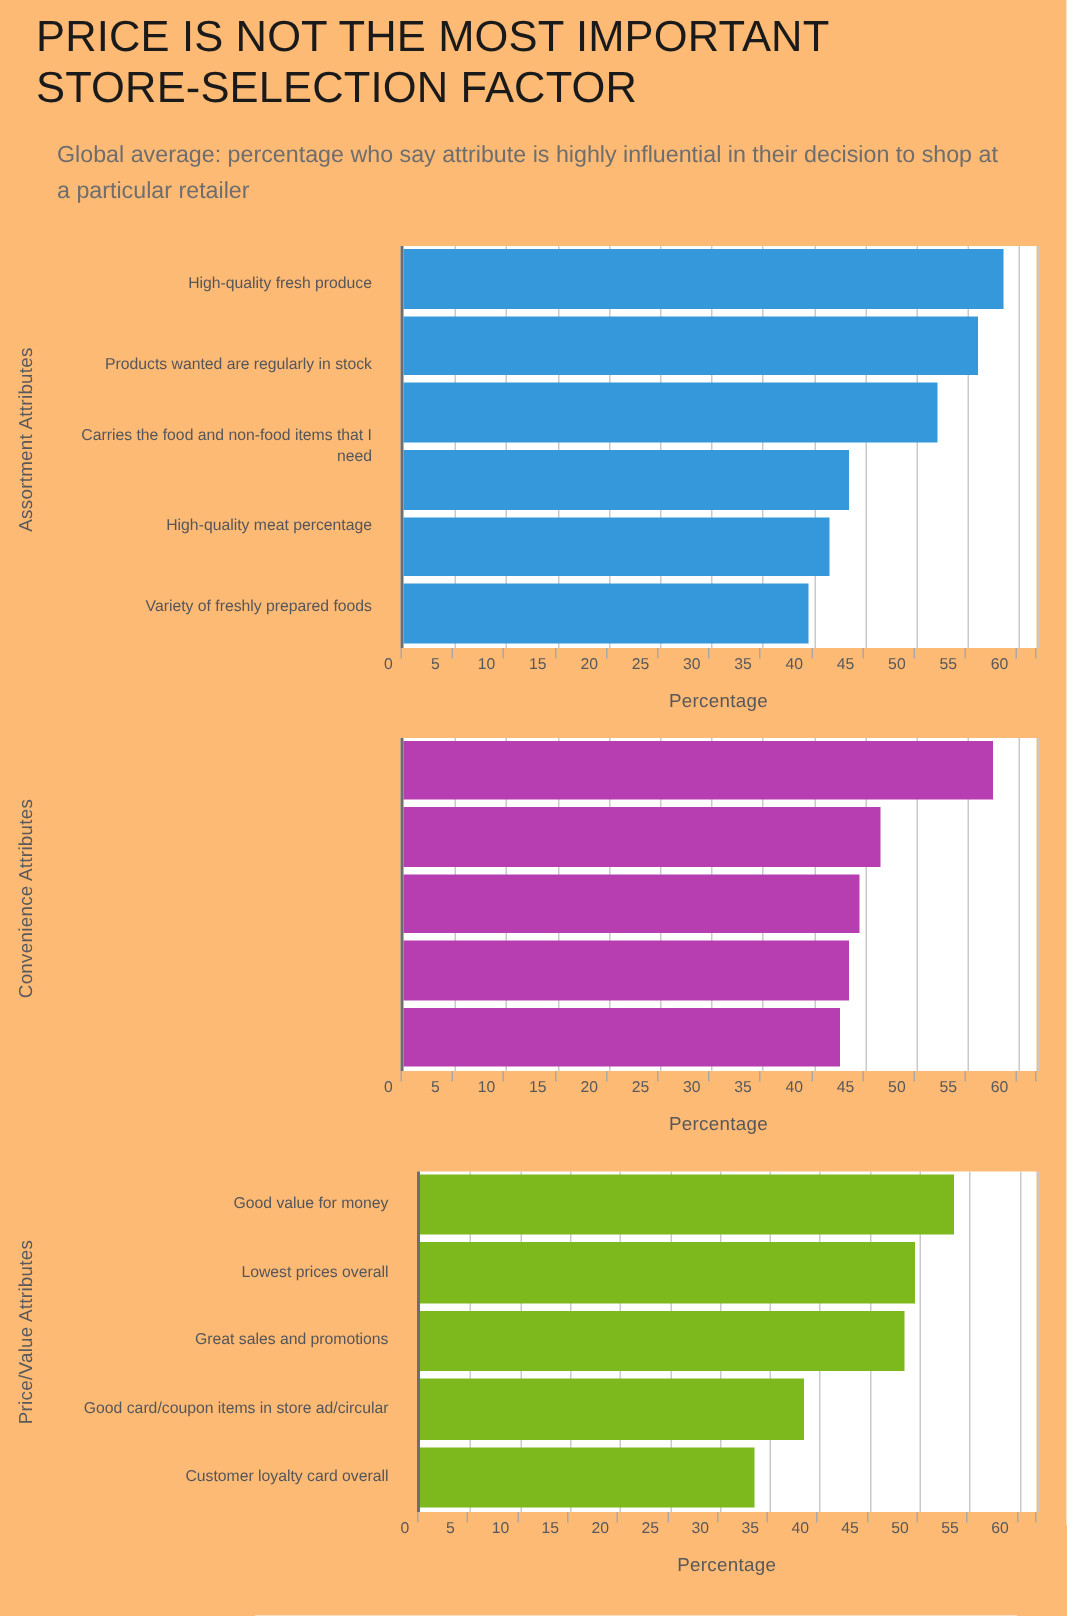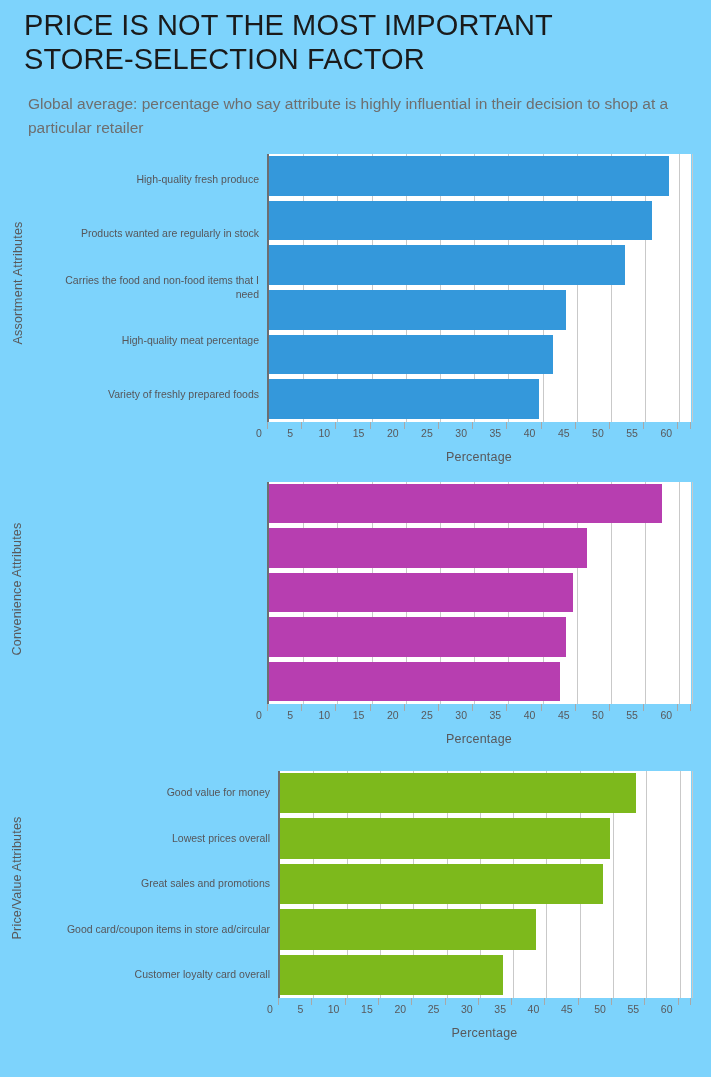--- a/index.html
+++ b/index.html
@@ -8,40 +8,40 @@
     width: 711px; height: 1077px;
     background: #ffffff;
     font-family: "Liberation Sans", sans-serif;
     -webkit-font-smoothing: antialiased;
   }
   .page {
     position: relative;
     width: 711px;
     height: 1077px;
     overflow: hidden;
-    background: #7dd3fc;
+    background: #fdba74;
   }
 
   
   .header { padding: 8px 20px 0 24px; }
   .title {
     font-size: 29px;
     line-height: 1.18;
     font-weight: 400;
     color: #1a1a1a;
     letter-spacing: 0.1px;
     margin: 0 0 16px 0;
     max-width: 640px;
   }
   .subtitle {
     font-size: 15.5px;
     line-height: 1.52;
     color: #6e6e6e;
     font-weight: 400;
-    margin: 4px;
+    margin: 14px;
     max-width: 645px;
   }
 
   
   .chart-block { position: relative; width: 711px; }
   .chart-block.c1 { height: 330px; }
   .chart-block.c2 { height: 285px; }
   .chart-block.c3 { height: 300px; }
 
   .chart-inner { position: relative; width: 711px; height: 100%; }
@@ -77,21 +77,21 @@
   }
   .cat-label {
     flex: 1 1 0;
     display: flex;
     align-items: center;
     justify-content: flex-end;
     text-align: right;
     font-size: 10.5px;
     color: #56565a;
     line-height: 1.32;
-    padding-right: 8px;
+    padding-right: 19px;
   }
 
   
   .plot {
     position: absolute;
     top: 0;
     border-left: 2px solid #6d6e71;
     background: #fff;
   }
   .gridlines {

